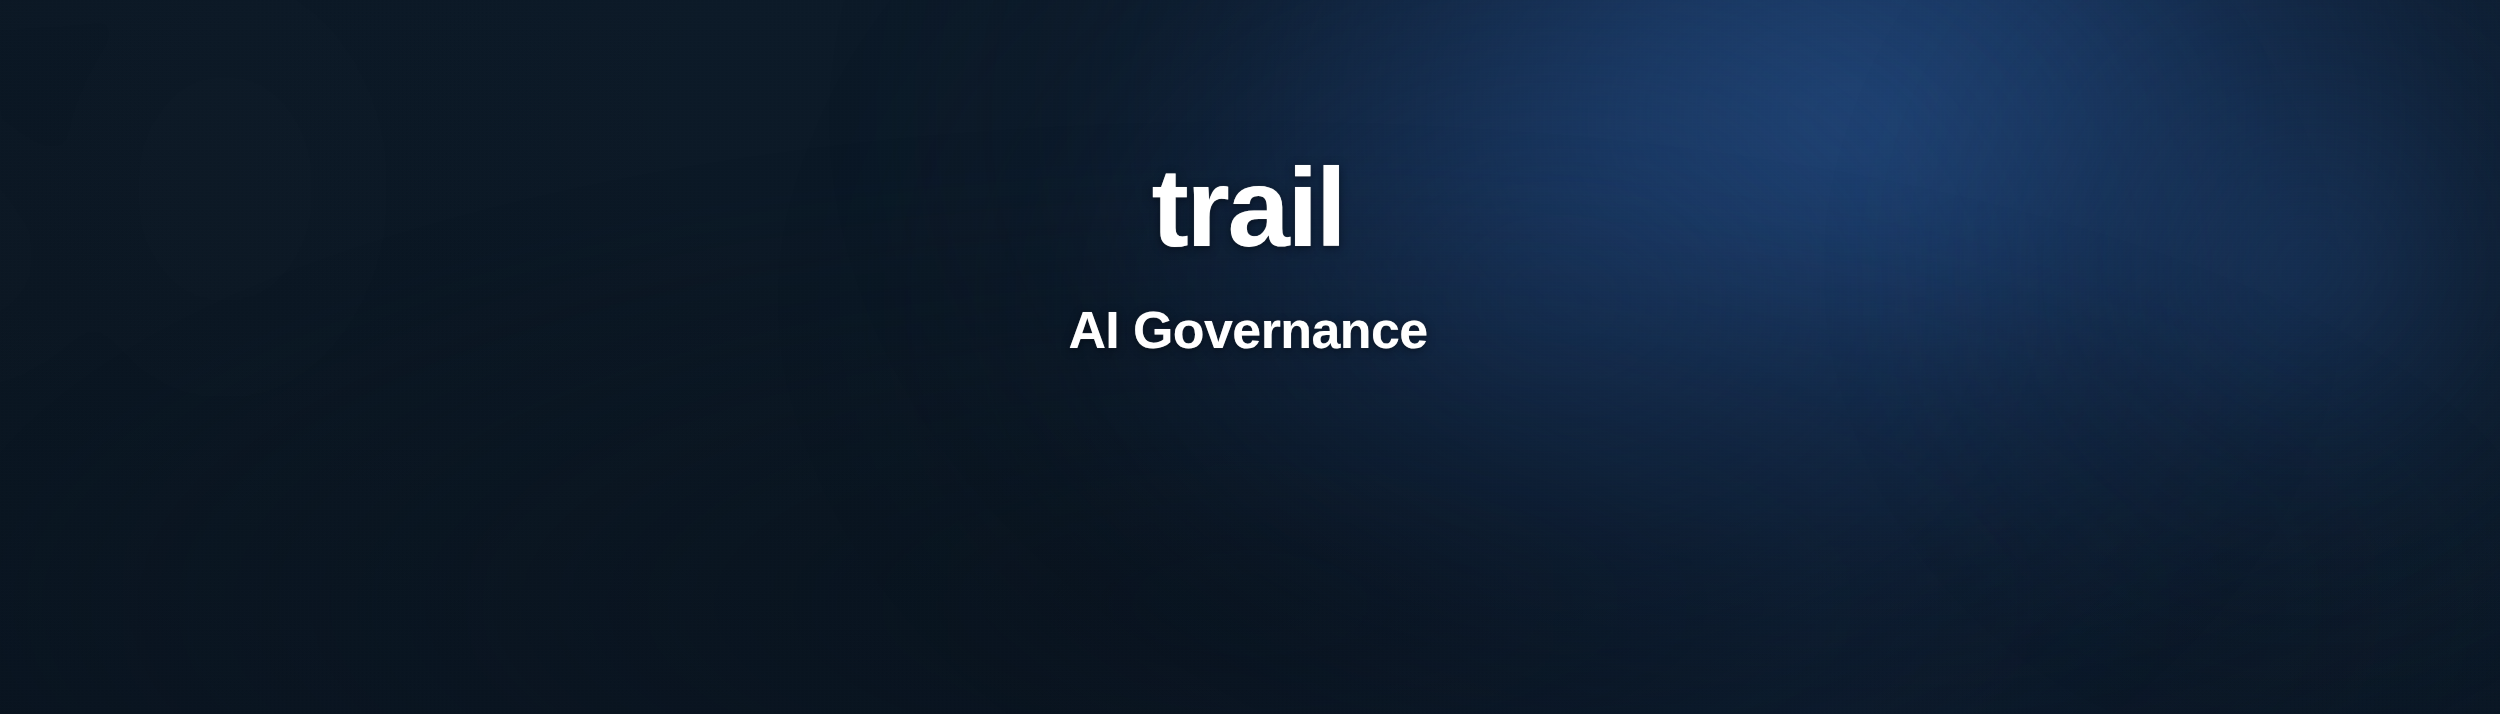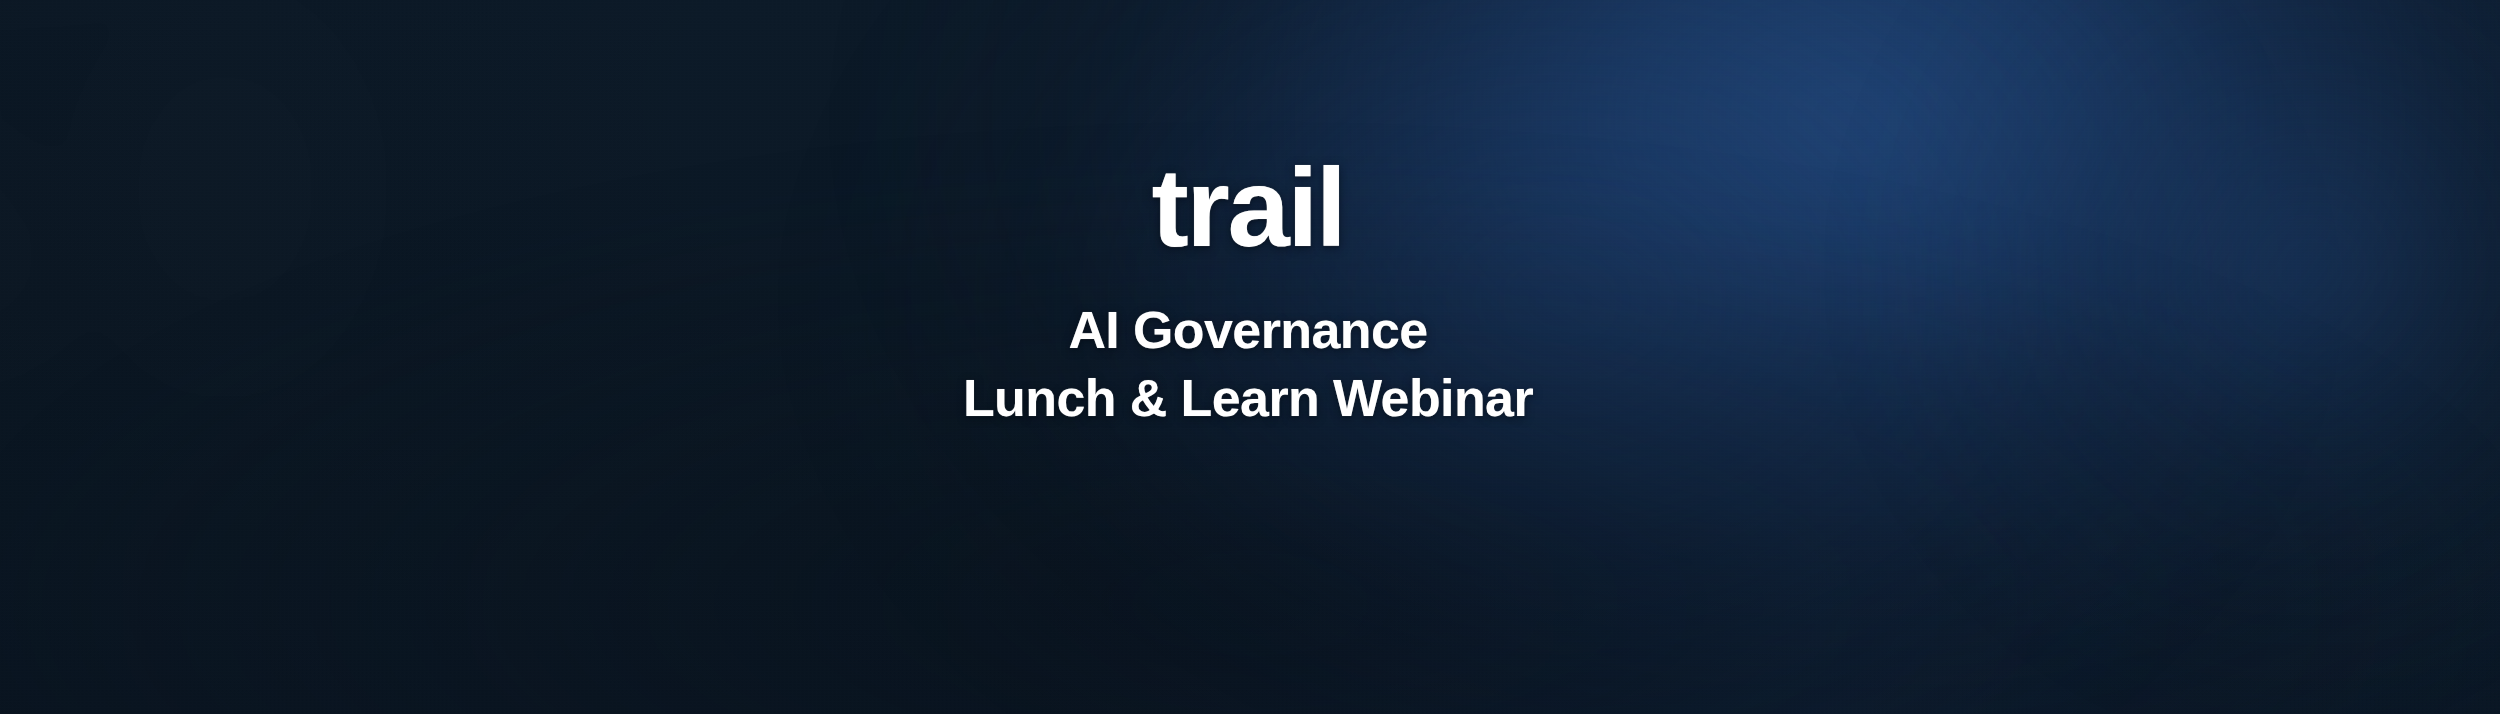--- a/index.html
+++ b/index.html
@@ -241,19 +241,18 @@
   <div class="mottle"></div>
   <div class="grain"></div>
 
   <div class="content">
     <div class="stack">
 
       <div class="logo">trail</div>
 
       <div class="subtitle">
         <div class="sub-line">AI Governance</div>
-        <div class="sub-line">Lunch &amp; Learn Webinar</div>
       </div>
 
     </div>
   </div>
 
 </div>
 
 </body></html>

